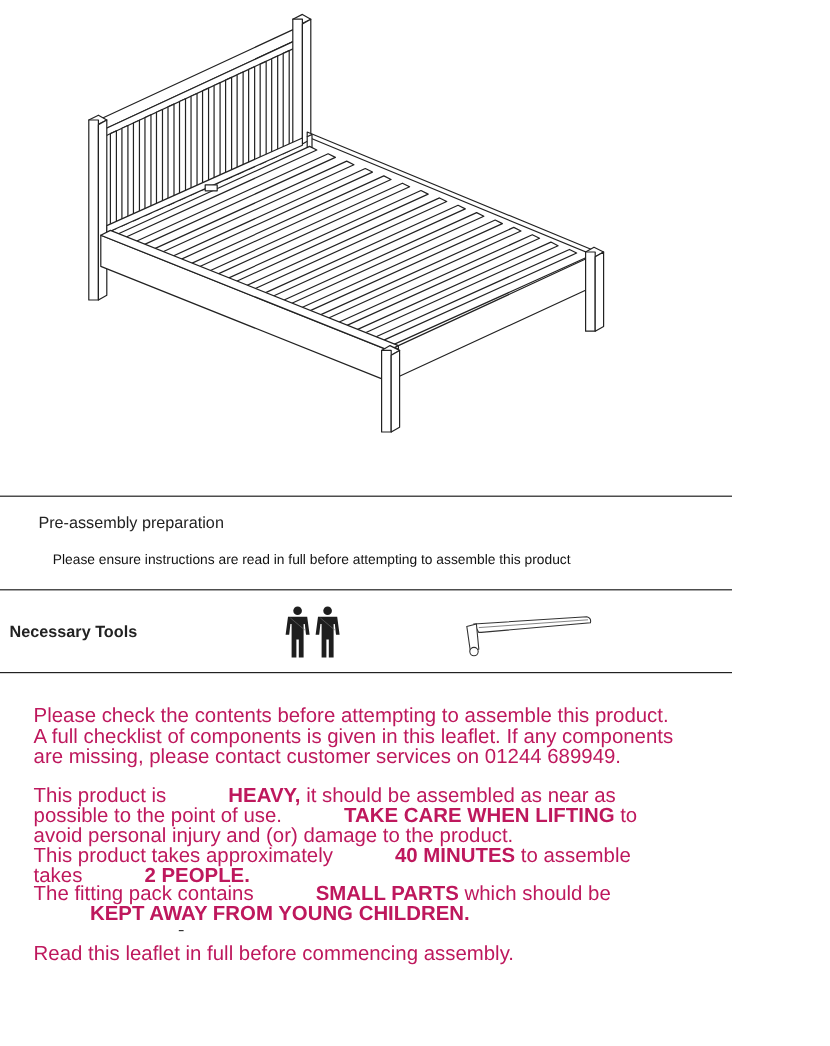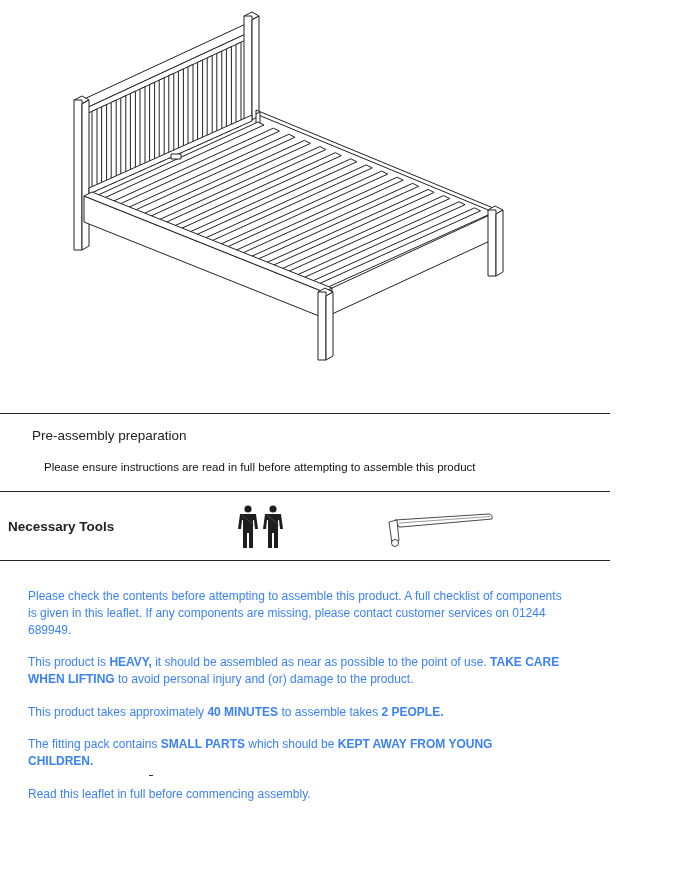--- a/index.html
+++ b/index.html
@@ -3,22 +3,22 @@
 <meta charset="utf-8">
 <style>
   html, body { margin:0; padding:0; background:#fff; }
   body { width:692px; height:872px; position:relative; overflow:hidden; font-family:"Liberation Sans", sans-serif; color:#1a1a1a; }
   .illus { position:absolute; left:60px; top:0; width:460px; height:370px; }
   .rule { position:absolute; left:0; width:610px; height:0; border-top:1.4px solid #222; }
   .sec-title { position:absolute; left:8px; font-size:13.5px; color:#222; }
   .sec-sub { position:absolute; left:8px; font-size:11.5px; color:#111; }
   .people { position:absolute; left:234px; top:505px; width:54px; height:44px; }
   .key { position:absolute; left:385px; top:510px; width:112px; height:40px; }
-  .body-text { position:absolute; left:28px; width:540px; font-size:12px; line-height:17px; color:#3b82f6; }
-  .body-text b { font-weight:bold; }
+  .body-text { position:absolute; left:28px; width:540px; font-size:17px; line-height:17px; color:#be185d; }
+  .body-text b { font-weight:bold;margin-left:47px; }
   .dash { position:absolute; left:149px; top:775px; width:4px; height:0; border-top:1px solid #333; }
 </style>
 </head>
 <body>
 
 <svg class="illus" viewBox="60 0 460 370" xmlns="http://www.w3.org/2000/svg">
   <g fill="#fff" stroke="#222" stroke-width="1" stroke-linejoin="round">
 
     <polygon points="82,100 250,22 250,32 82,110"></polygon>
     <polygon points="82,110 250,32 250,38 82,116"></polygon>

